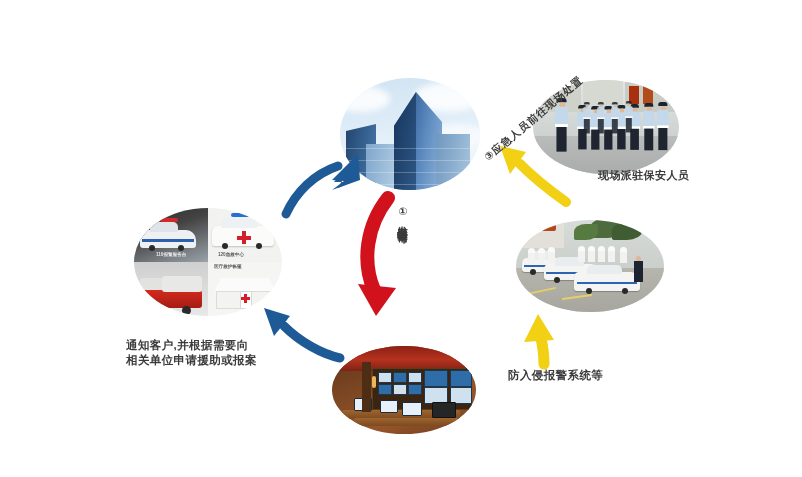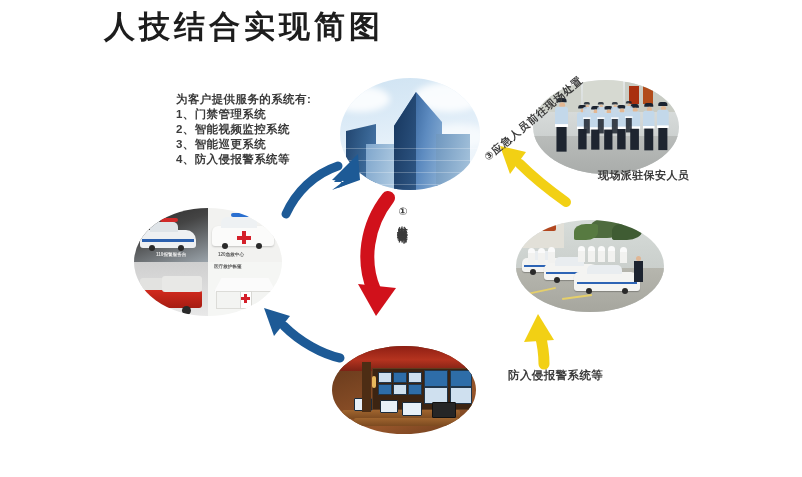--- a/index.html
+++ b/index.html
@@ -90,27 +90,21 @@
   .rtext{position:absolute;font-size:10.5px;font-weight:bold;color:#3b3b3b;
          letter-spacing:1px;white-space:nowrap;transform-origin:left center;}
 
   svg.arrow{position:absolute;overflow:visible;}
 </style>
 </head>
 <body>
 
 <div id="stage">
 
-  <div class="title-cn">人技结合实现简图</div>
-
-  <div class="txt" style="left:176px;top:92px;">为客户提供服务的系统有:
-1、门禁管理系统
-2、智能视频监控系统
-3、智能巡更系统
-4、防入侵报警系统等</div>
+
 
   <div class="photo" style="left:340px;top:78px;width:140px;height:112px;">
     <div class="inner">
       <div class="sky"></div>
       <div class="cloud" style="left:-10px;top:8px;width:60px;height:26px;"></div>
       <div class="cloud" style="left:74px;top:4px;width:70px;height:30px;"></div>
       <div class="cloud" style="left:90px;top:46px;width:58px;height:24px;opacity:.7;"></div>
 
       <div class="tower dk" style="left:6px;top:46px;width:30px;height:70px;
            clip-path:polygon(0 10%,100% 0,100% 100%,0 100%);"></div>
@@ -375,20 +369,22 @@
         <div class="tinylbl" style="left:6px;top:2px;">医疗救护帐篷</div>
         <div class="tentroof" style="left:6px;top:16px;width:62px;height:14px;
              clip-path:polygon(12% 0,88% 0,100% 100%,0 100%);box-shadow:0 1px 0 #d7d7d3;"></div>
         <div class="tent" style="left:8px;top:29px;width:58px;height:16px;border:1px solid #dcdcd8;"></div>
         <div style="position:absolute;left:32px;top:29px;width:10px;height:16px;background:#ffffff;border:1px solid #d8d8d4;"></div>
         <div class="cross-v" style="left:35.5px;top:32px;width:3px;height:9px;"></div>
         <div class="cross-h" style="left:32.5px;top:35px;width:9px;height:3px;"></div>
       </div>
     </div>
   </div>
+  <div class="txt" style="left:126px;top:338px;">通知客户,并根据需要向
+相关单位申请援助或报案</div>
 
   <svg class="arrow" style="left:280px;top:140px;width:90px;height:80px;" viewBox="0 0 90 80">
     <path d="M6,74 C16,52 34,34 58,26" stroke="#1d5a96" stroke-width="9" fill="none" stroke-linecap="round"></path>
     <path d="M76,16 L54,42 L72,42 L58,48 Z" fill="#1d5a96"></path>
     <polygon points="78,14 52,40 64,41 52,50 80,40" fill="#1d5a96"></polygon>
   </svg>
 
   <svg class="arrow" style="left:352px;top:192px;width:70px;height:130px;" viewBox="0 0 70 130">
     <path d="M36,6 C14,34 10,70 22,98" stroke="#d1111b" stroke-width="14" fill="none" stroke-linecap="round"></path>
     <polygon points="6,92 44,96 24,124" fill="#d1111b"></polygon>

